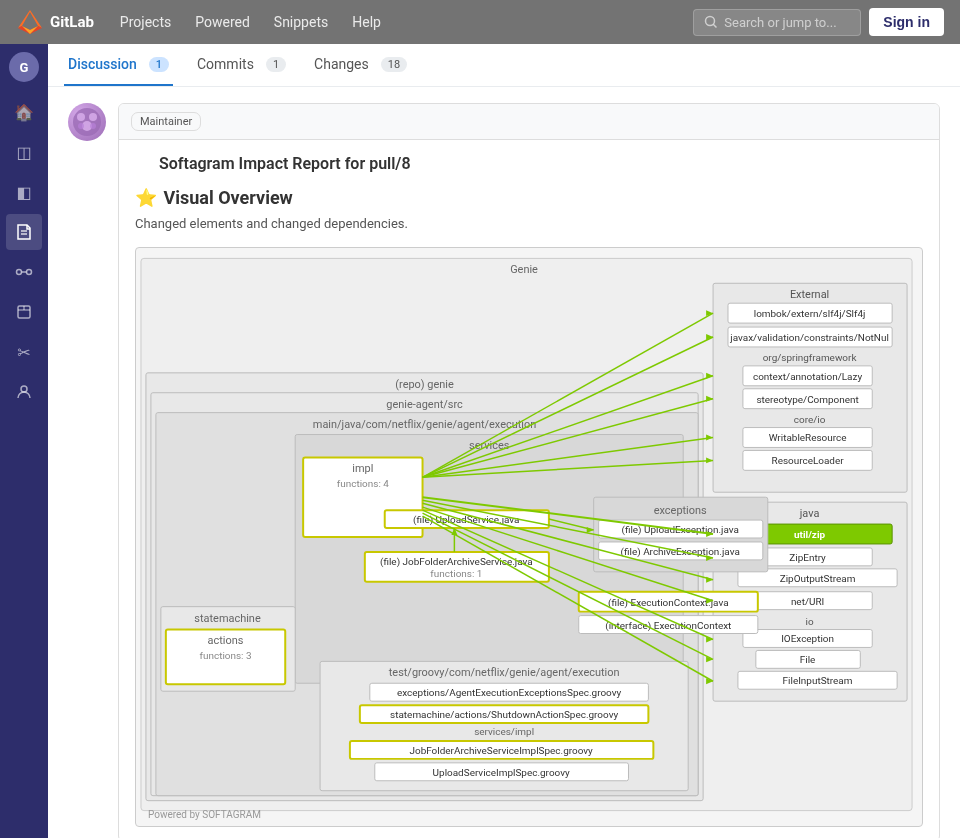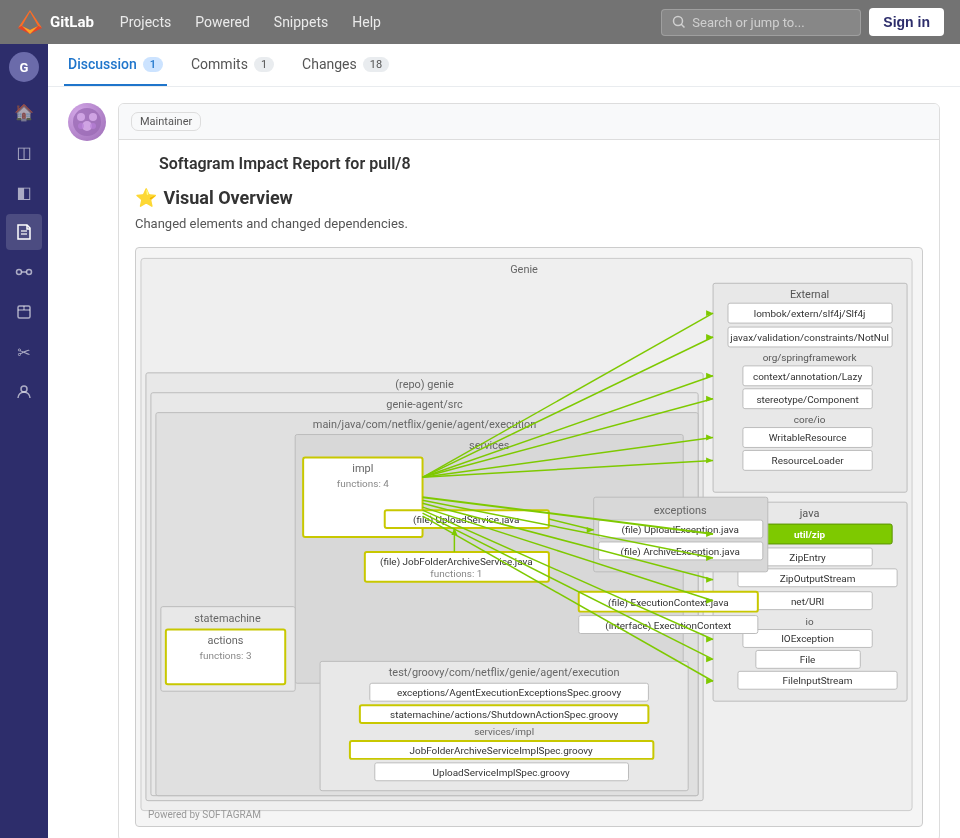--- a/index.html
+++ b/index.html
@@ -43,21 +43,21 @@
       align-items: center;
       gap: 8px;
     }
     .search-box {
       background: rgba(255,255,255,0.15);
       border: 1px solid rgba(255,255,255,0.2);
       border-radius: 4px;
       padding: 5px 10px;
       color: rgba(255,255,255,0.7);
       font-size: 13px;
-      width: 200px;
+      width: 168px;
       display: flex;
       align-items: center;
       gap: 6px;
     }
     .sign-in-btn {
       background: #fff;
       color: #2d2d6b;
       border: none;
       border-radius: 4px;
       padding: 6px 14px;
@@ -128,21 +128,21 @@
     }
     .tab {
       padding: 12px 4px;
       margin-right: 20px;
       font-size: 14px;
       color: #555;
       cursor: pointer;
       border-bottom: 2px solid transparent;
       display: flex;
       align-items: center;
-      gap: 6px;
+      gap: 12px;
     }
     .tab.active {
       color: #1f75cb;
       border-bottom-color: #1f75cb;
       font-weight: 500;
     }
     .tab-badge {
       background: #e9ecef;
       border-radius: 10px;
       padding: 1px 7px;

